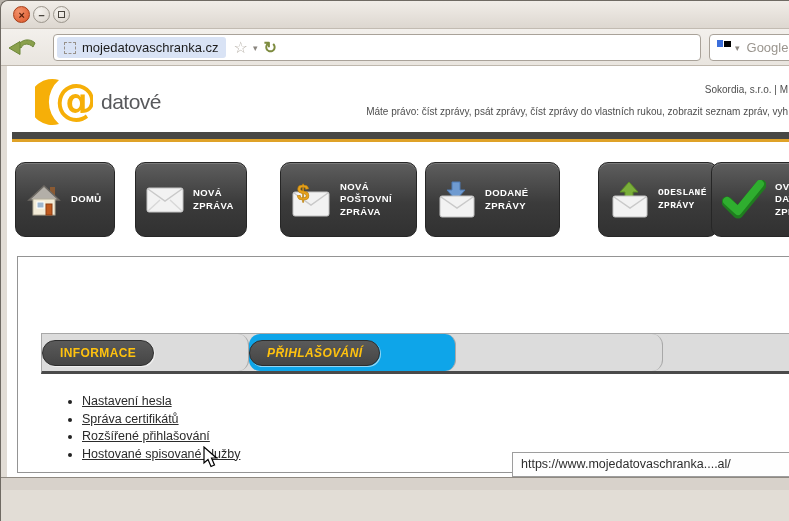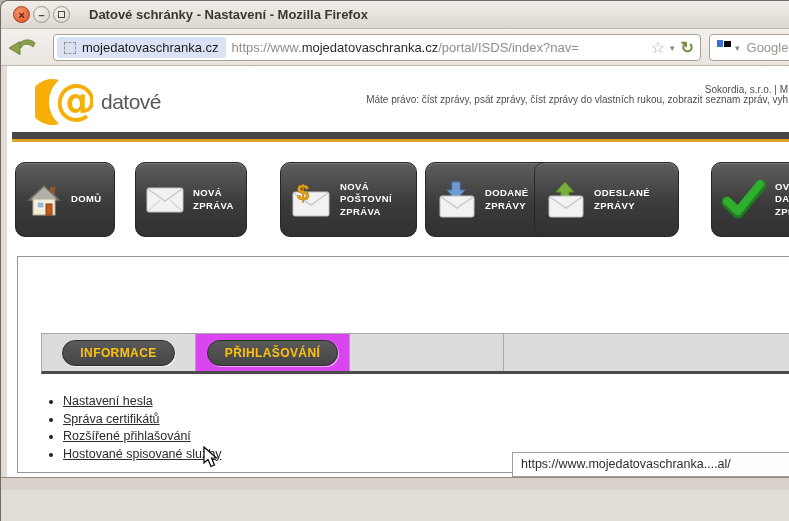--- a/index.html
+++ b/index.html
@@ -76,48 +76,48 @@
     background:#fff; border:1px solid #a9a299; border-radius:4px;
     display:flex; align-items:center; padding:0 6px;
   }
   .searchlabel { font-size:13px; color:#9a958e; margin-left:4px; }
   
   .viewport { position:relative; margin-left:6px; width:783px; height:411px; background:#fff; overflow:hidden; }
   .logo { position:absolute; left:28px; top:12px; display:flex; align-items:center; }
   .logotext { margin-left:8px; font-size:21px; line-height:22px; color:#58595c; letter-spacing:-0.5px; }
   .logotext span { display:block; }
   .acct, .rights { position:absolute; right:2px; text-align:right; font-size:10px; color:#4e4e4e; white-space:nowrap; }
-  .acct { top:18px; } .rights { top:28px; }
+  .acct { top:18px; } .rights { top:40px; }
   .divider { position:absolute; left:5px; top:66px; width:900px; height:10px;
     background:#474745; border-bottom:3px solid #dfa228; }
   
   .navbtn {
     position:absolute; top:96px; height:75px; border-radius:10px;
     background:linear-gradient(#5e5e5e,#3b3b3b 55%,#313131);
     border:1px solid #262626; box-shadow:inset 0 1px 0 rgba(255,255,255,.18);
     display:flex; align-items:center; padding:0 10px; cursor:pointer;
   }
   .nicon { flex:none; margin-right:9px; display:flex; }
   .nlabel { color:#fff; font-weight:bold; font-size:9.5px; letter-spacing:.4px; line-height:1.3; white-space:pre-line; }
   
   .contentbox { position:absolute; left:10px; top:190px; width:920px; height:217px;
     border:1px solid #949494; background:#fff; }
   .pagetitle { position:absolute; left:38px; top:20px; font-size:19px; font-weight:bold; color:#3e3e40; }
   .tabstrip { position:absolute; left:23px; top:76px; width:890px; height:41px;
     display:flex; border:1px solid #a8a8a8; border-bottom:3px solid #4a4a4a; background:#dcdcdc; }
-  .cell { width:154px; flex:none; display:flex; align-items:center; justify-content:center;
-    border-right:1px solid #a8a8a8; background:#dcdcdc; }
-  .cell.active { background:#d946ef; }
+  .cell { width:207px; flex:none; display:flex; align-items:center; justify-content:flex-start;
+    border-right:1px solid #a8a8a8; background:#dcdcdc;border-radius:11px; }
+  .cell.active { background:#0ea5e9;font-style:italic; }
   .cell.filler { flex:1; border-right:none; }
   .pill {
     background:linear-gradient(#5a5a5a,#454545); border:1px solid #2d2d2d; border-radius:14px;
     padding:5px 17px; color:#ffc20e; font-weight:bold; font-size:12px; letter-spacing:.4px;
     box-shadow:1px 1px 0 rgba(255,255,255,.55); white-space:nowrap; cursor:pointer;
   }
-  .links { position:absolute; left:45px; top:136px; list-style:disc; }
+  .links { position:absolute; left:64px; top:136px; list-style:disc; }
   .links li { font-size:12.5px; line-height:17.5px; color:#222; }
   .links a { color:#2b2b2b; text-decoration:underline; cursor:pointer; }
   .tooltip {
     position:absolute; left:505px; top:386px; width:400px; height:25px;
     background:#fefefe; border:1px solid #9d9d9d; font-size:12.5px; color:#2e2e2e;
     padding:4px 8px; white-space:nowrap; overflow:hidden;
   }
   .cursor { position:absolute; left:196px; top:380px; }
   
   .bottombar { height:13px; background:#d8d2cb; border-top:1px solid #8f8981; }
@@ -130,37 +130,35 @@
   <div class="titlebar">
     <span class="wbtn close">
         <i>×</i>
       </span>
     <span class="wbtn">
         <i>–</i>
       </span>
     <span class="wbtn">
         <i class="maxbox"></i>
       </span>
-    <span class="wtitle">Datové schránky - Nastavení - Mozilla Firefox</span>
   </div>
 
 
   <div class="toolbar">
     <div class="back">
       <svg width="30" height="24" viewBox="0 0 30 24">
         <path d="M11 11 C 14 4, 23 3, 28 8 L 26 12 C 22 8, 16 8, 14 13 Z" fill="#8aa04c" stroke="#6d8739" stroke-width="1"></path>
         <path d="M2 13 L13 6.5 L13 19.5 Z" fill="#8aa04c" stroke="#6d8739" stroke-width="1"></path>
       </svg>
     </div>
     <div class="urlbar">
       <span class="identity">
         <span class="favicon-ph"></span>
         <span class="identity-label">mojedatovaschranka.cz</span>
       </span>
-      <span class="url-text"><span class="url-gray">https://www.</span><span class="url-dark">mojedatovaschranka.cz</span><span class="url-gray">/portal/ISDS/index?nav=</span></span>
       <span class="star">☆</span>
       <span class="caret">▾</span>
       <span class="reload">↻</span>
     </div>
     <div class="searchbar">
       <svg width="16" height="16" viewBox="0 0 16 16">
         <rect x="1" y="0" width="6" height="7" fill="#3b6edb"></rect>
         <rect x="8" y="1" width="7" height="6" fill="#d03римa">
             <rect x="8" y="1" width="7" height="6" fill="#d0321e"></rect>
         <circle cx="4" cy="12" r="3.4" fill="#f2c211"></circle>
@@ -232,21 +230,21 @@
         <svg width="40" height="38" viewBox="0 0 40 38">
           <path d="M16 1 h8 v8 h5 l-9 10 l-9 -10 h5 z" fill="#6f9bd1" stroke="#4f7bb3"></path>
           <rect x="4" y="15" width="34" height="21" rx="2" fill="#f2f2f2" stroke="#c2c2c2"></rect>
           <path d="M5 16 L21 27 L37 16" fill="none" stroke="#c9c9c9" stroke-width="1.5"></path>
         </svg>
       </span>
       <span class="nlabel">DODANÉ
 ZPRÁVY</span>
     </div>
 
-    <div class="navbtn" style="left:527px;width:145px;">
+    <div class="navbtn" style="left:591px;width:120px;font-family:Liberation Mono, monospace;">
       <span class="nicon">
         <svg width="40" height="38" viewBox="0 0 40 38">
           <path d="M16 19 h8 v-8 h5 l-9 -10 l-9 10 h5 z" fill="#7aae3a" stroke="#5c8c24"></path>
           <rect x="4" y="15" width="34" height="21" rx="2" fill="#f2f2f2" stroke="#c2c2c2"></rect>
           <path d="M5 16 L21 27 L37 16" fill="none" stroke="#c9c9c9" stroke-width="1.5"></path>
         </svg>
       </span>
       <span class="nlabel">ODESLANÉ
 ZPRÁVY</span>
     </div>

